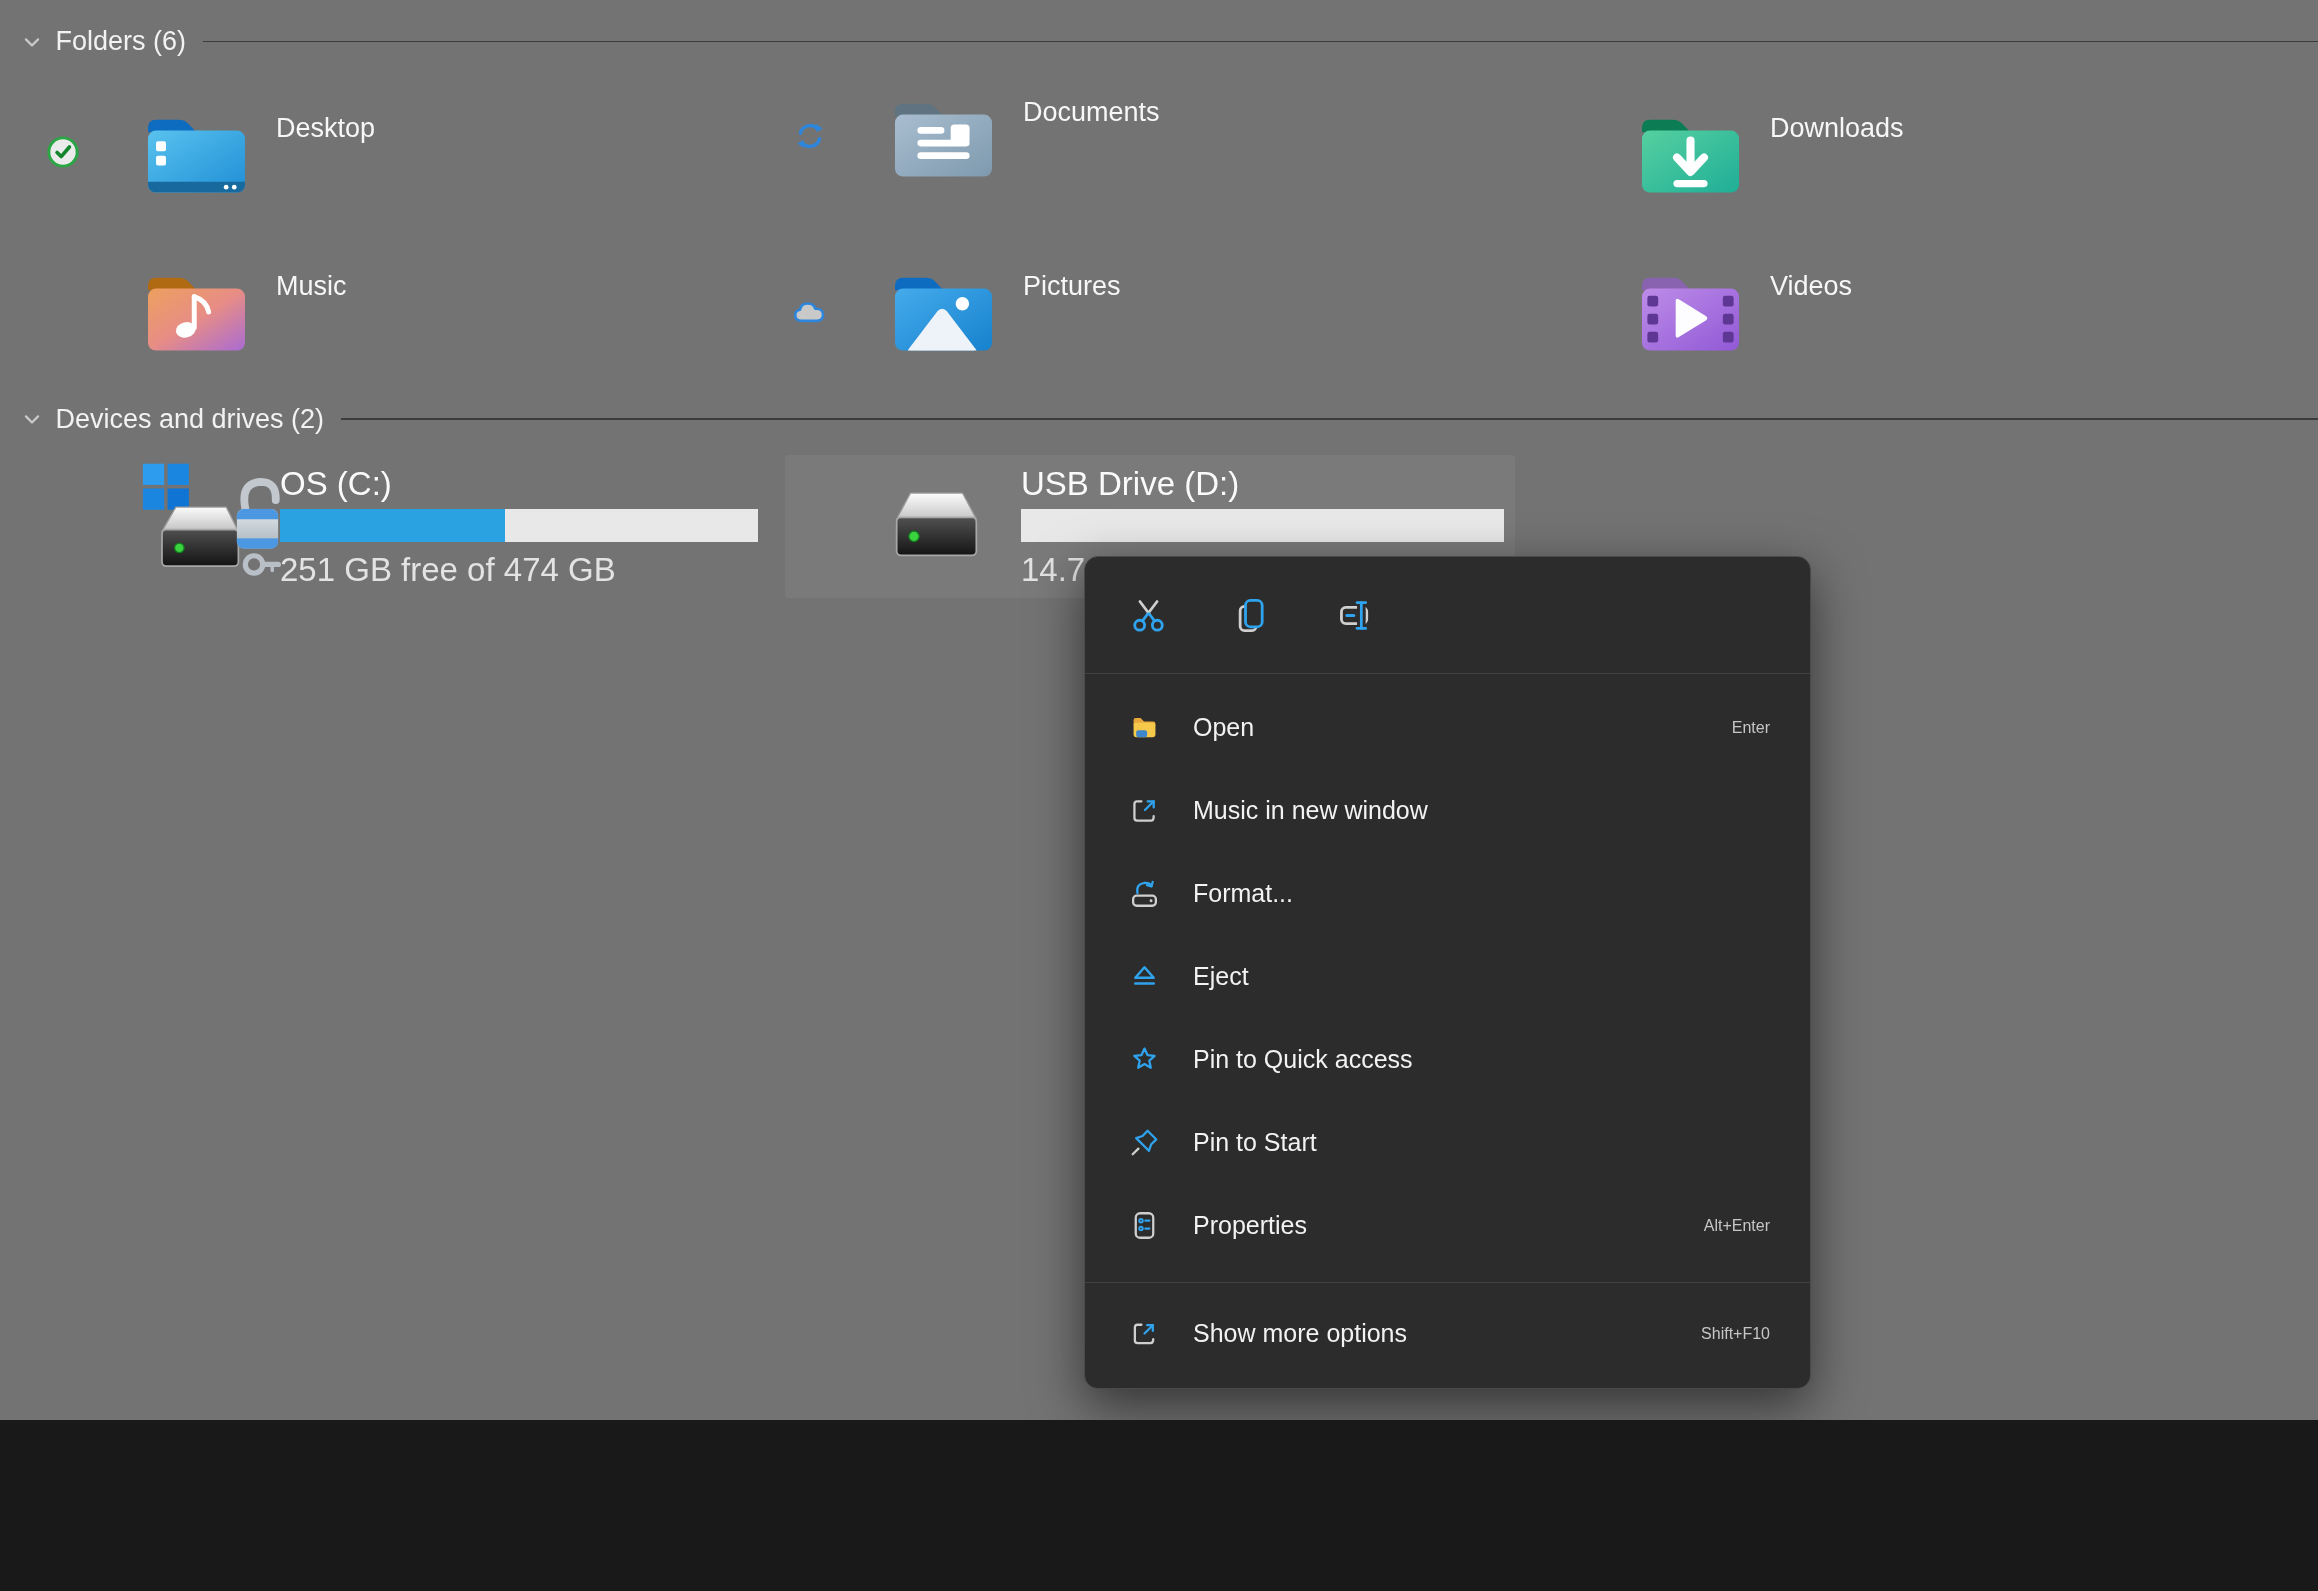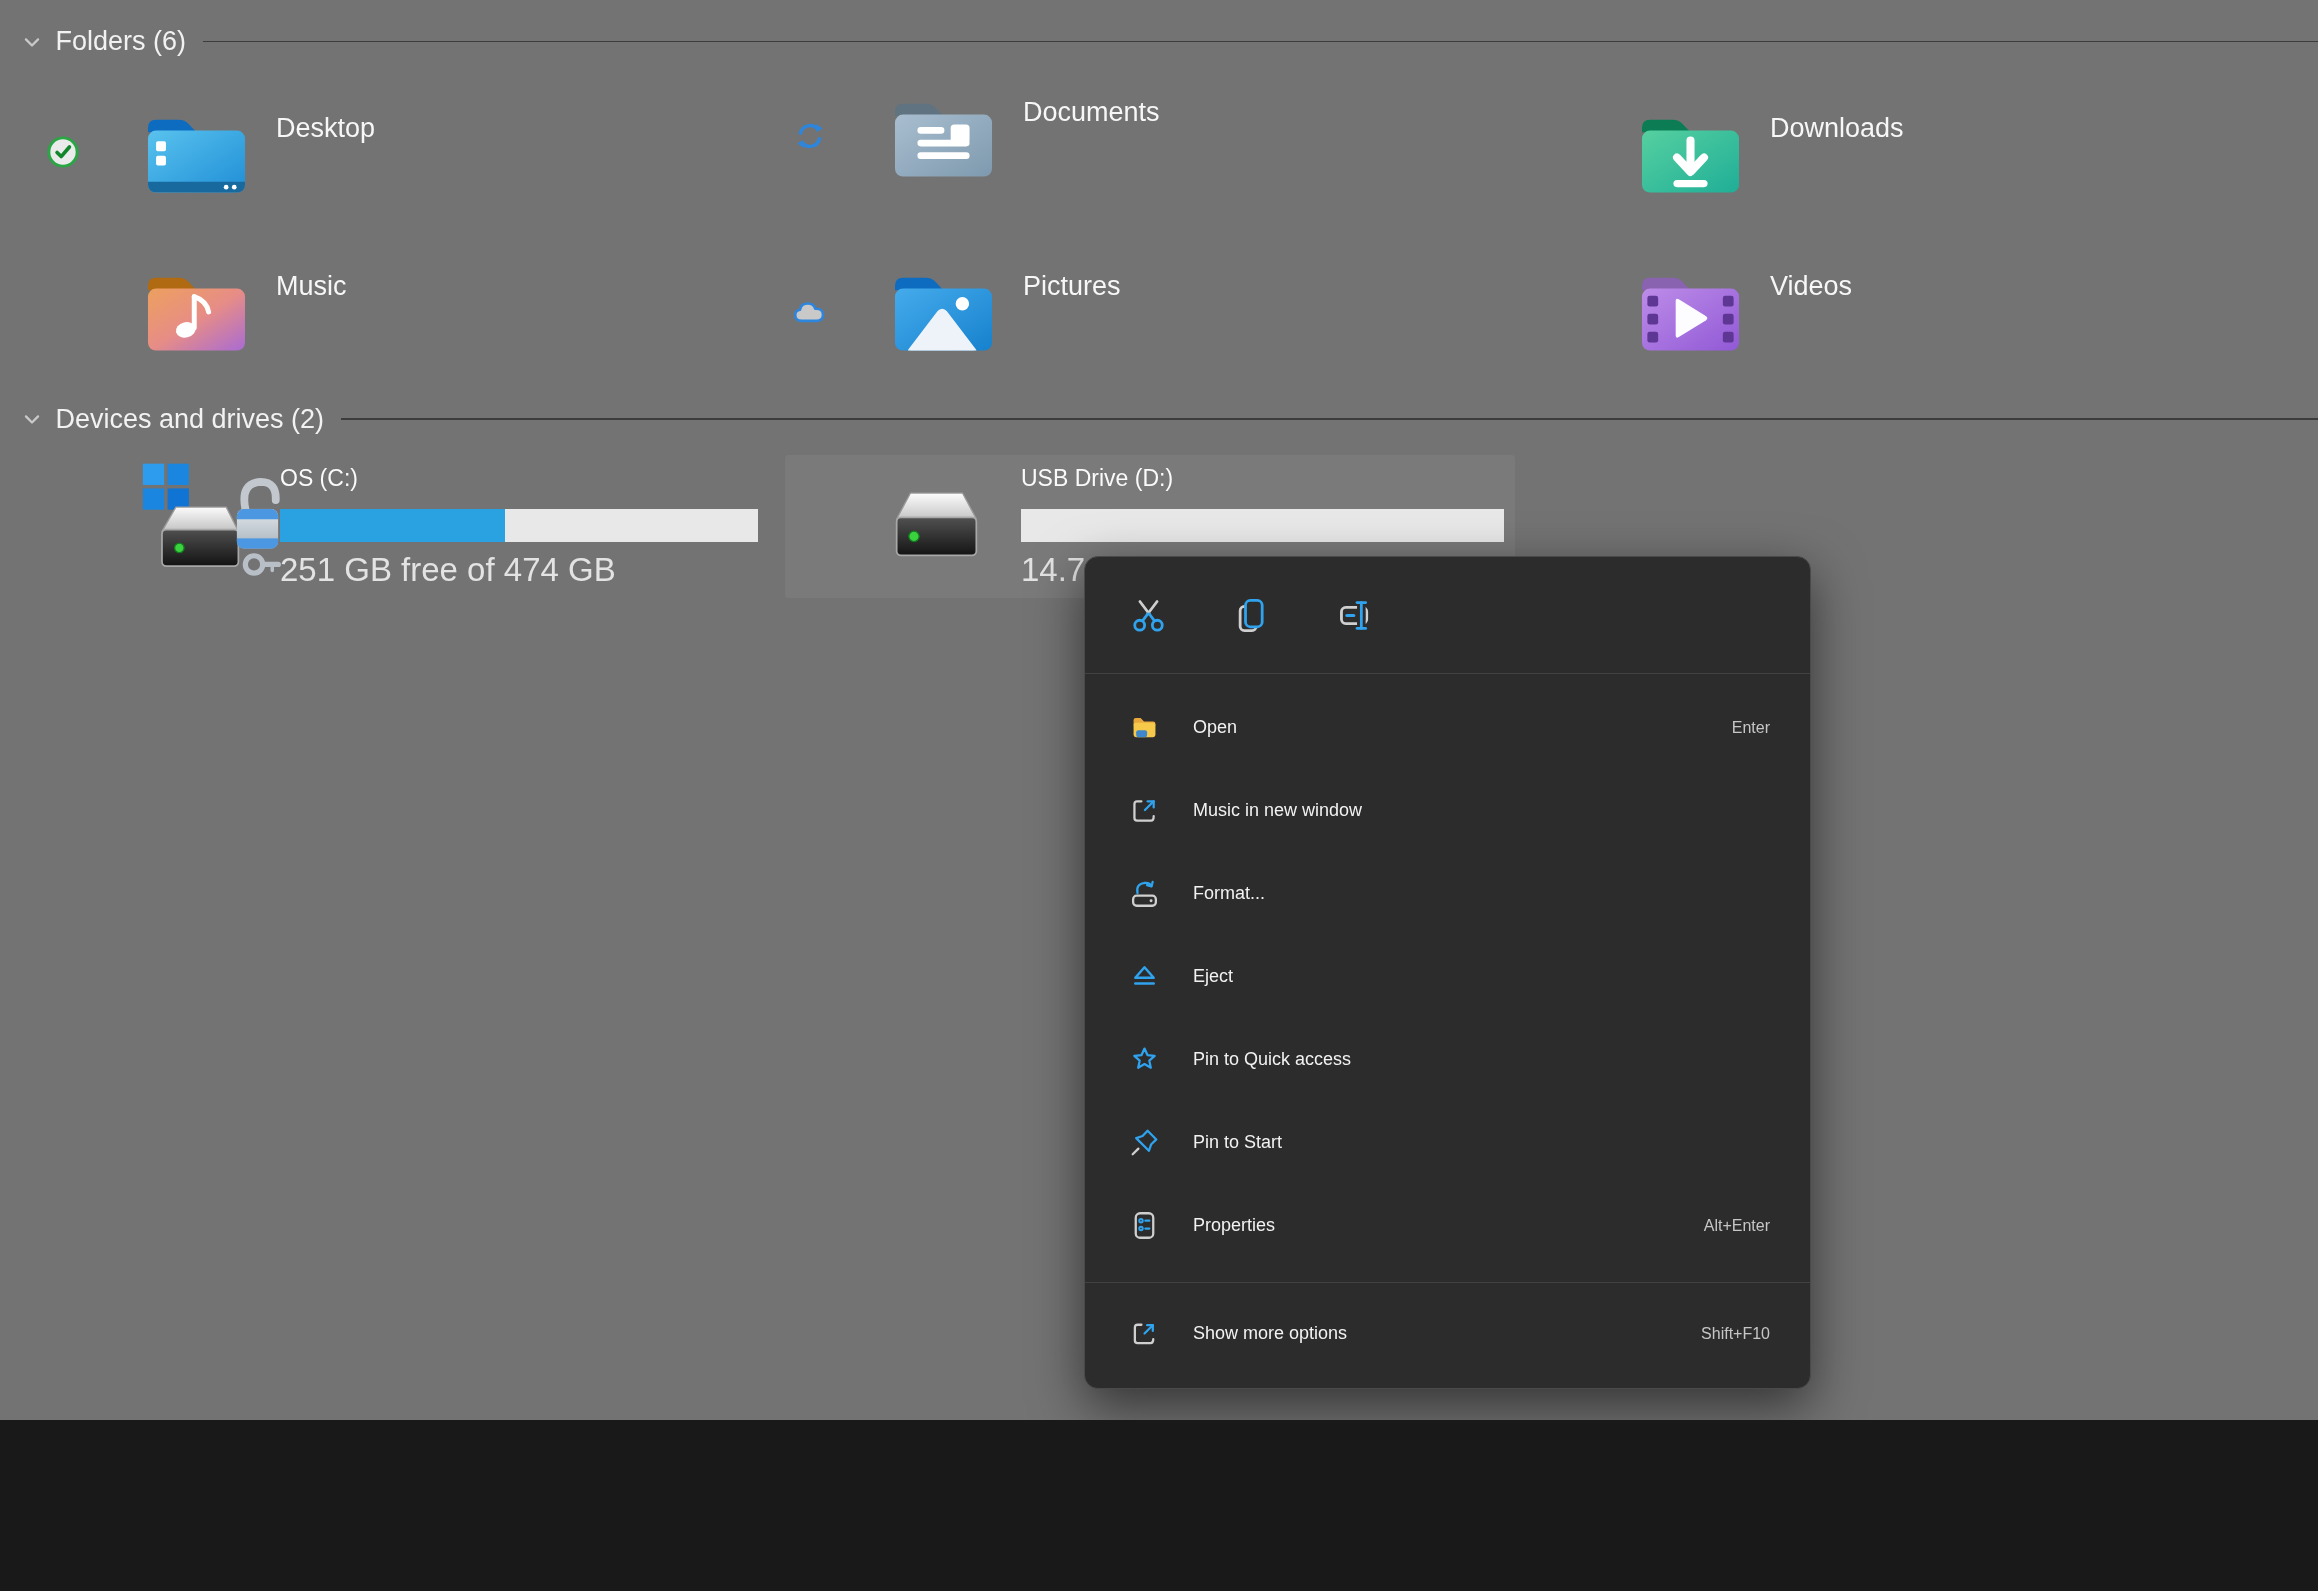--- a/index.html
+++ b/index.html
@@ -14,36 +14,36 @@
 
   
   .folder-cell{position:absolute;width:696px;height:150px;}
   .status-slot{position:absolute;left:42px;top:35px;width:42px;height:42px;}
   .folder-svg{position:absolute;left:139px;top:12px;width:115px;height:90px;}
   .folder-label{position:absolute;left:276px;top:17.4px;font-size:27px;color:#f7f7f7;white-space:nowrap;}
 
   
   .drive-tile{position:absolute;top:455px;height:143px;}
   #usb-tile{background:#7a7a7a;border-radius:3.5px;}
-  .drive-name{position:absolute;top:10.4px;font-size:23px;color:#fafafa;white-space:nowrap;}
+  .drive-name{position:absolute;top:10.4px;font-size:33px;color:#fafafa;white-space:nowrap;}
   .drive-info{position:absolute;top:96px;font-size:33px;color:#e3e3e3;white-space:nowrap;}
   .bar{position:absolute;top:54px;height:33px;background:#e8e8e8;}
   .bar-fill{height:100%;background:#2aa2e2;}
 
   
   #context-menu{position:absolute;left:1084px;top:556px;width:725px;height:831px;
     background:#2c2c2c;border:0.9px solid #4a4a4a;border-radius:14px;
     box-shadow:0 17.4px 52px rgba(0,0,0,.55);z-index:5;}
   .qa-row{position:absolute;top:0;left:0;right:0;height:116px;}
   .qa-btn{position:absolute;top:37px;width:43px;height:43px;border-radius:7px;cursor:pointer;}
   .menu-divider{position:absolute;left:0;right:0;height:0.9px;background:#424242;}
   .menu-items{position:absolute;top:129px;left:0;right:0;}
   .menu-item{height:83px;display:flex;align-items:center;padding:0 40px 0 42px;cursor:pointer;}
   .mi-icon{width:35px;height:35px;flex:none;margin-right:31px;}
-  .mi-label{font-size:18px;color:#f2f2f2;flex:1;white-space:nowrap;}
+  .mi-label{font-size:25px;color:#f2f2f2;flex:1;white-space:nowrap;}
   .mi-shortcut{font-size:16px;color:#c6c6c6;white-space:nowrap;}
   .menu-footer{position:absolute;top:735px;left:0;right:0;height:83px;display:flex;align-items:center;padding:0 40px 0 42px;cursor:pointer;}
 
   svg{display:block;}
 </style>
 </head>
 <body>
 
 <div id="screen">
 

